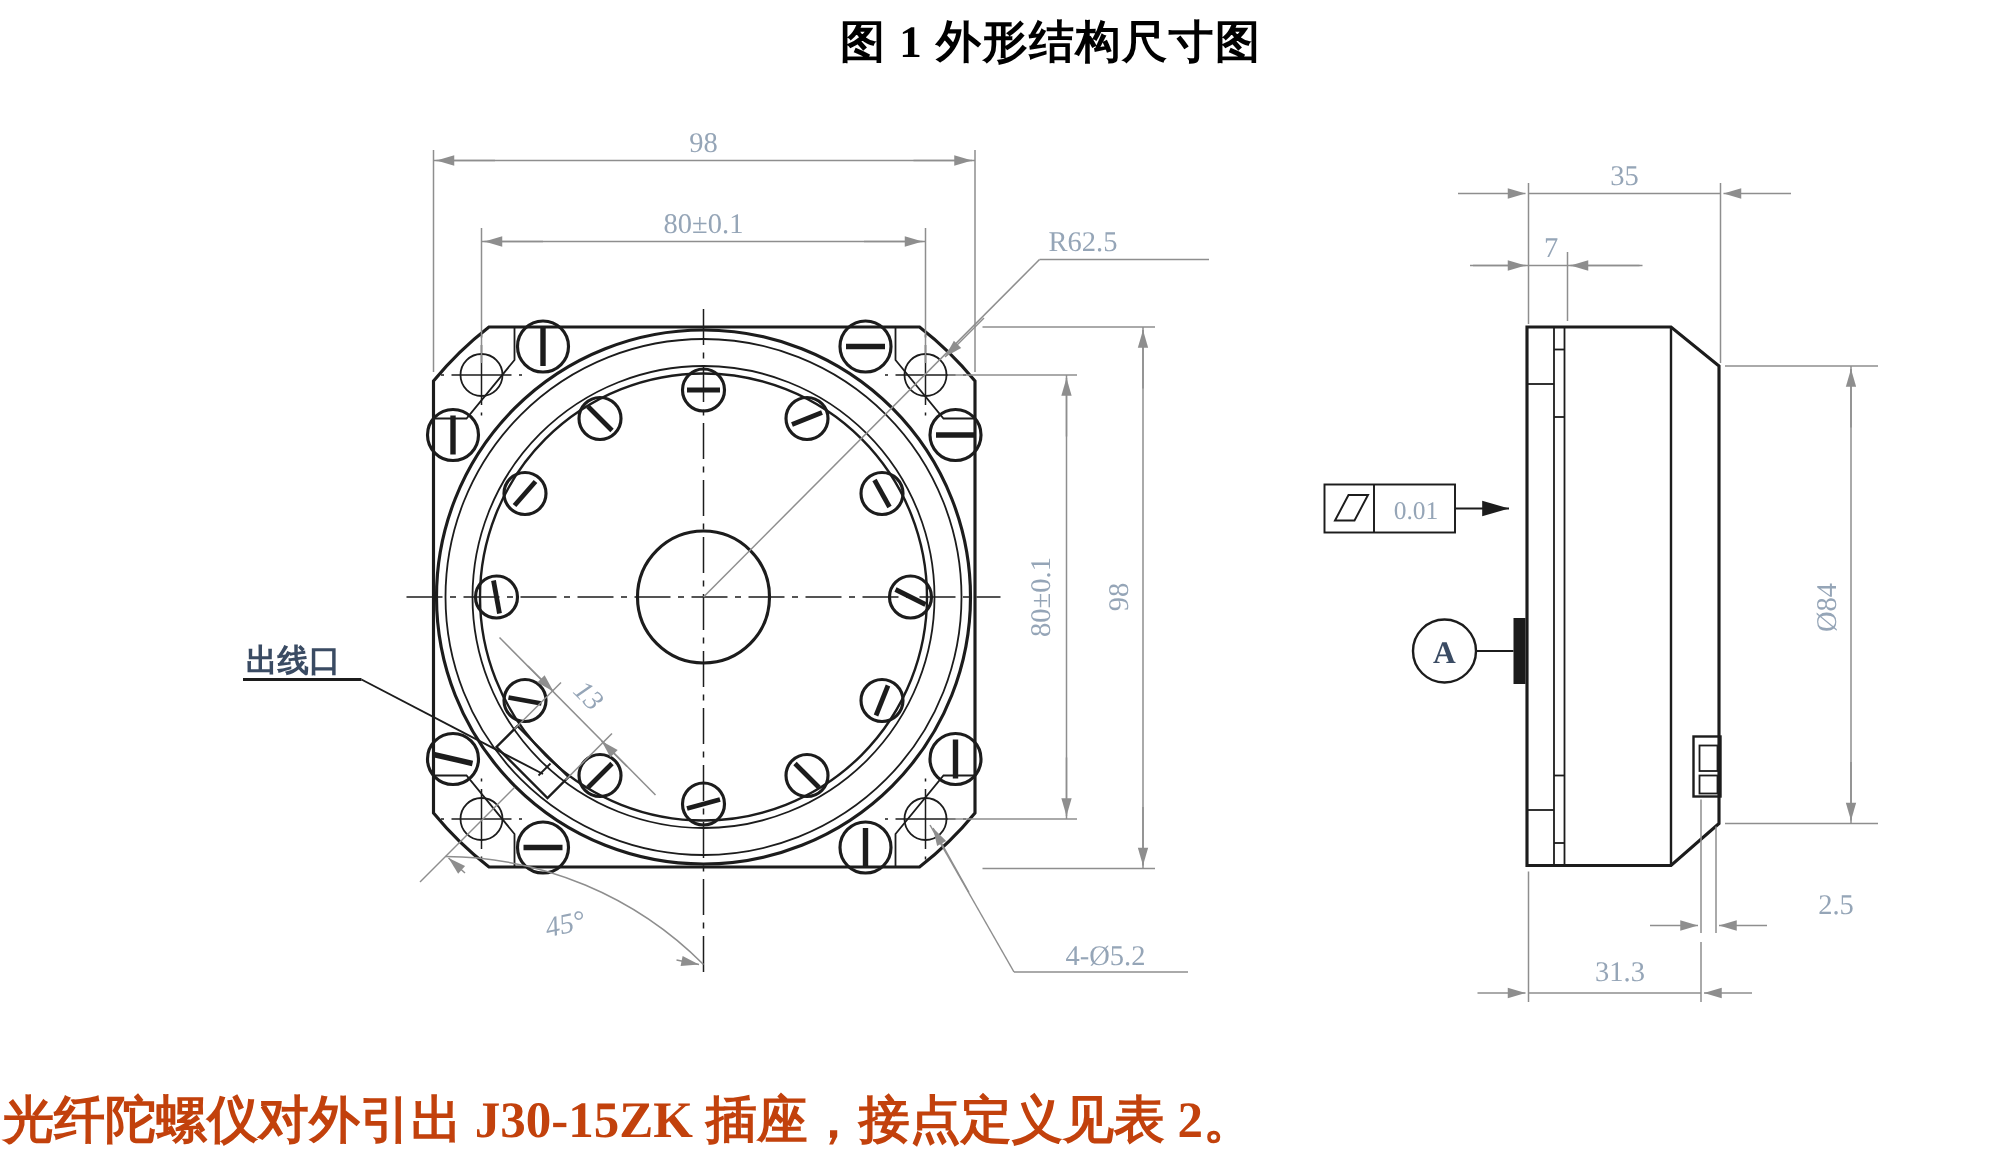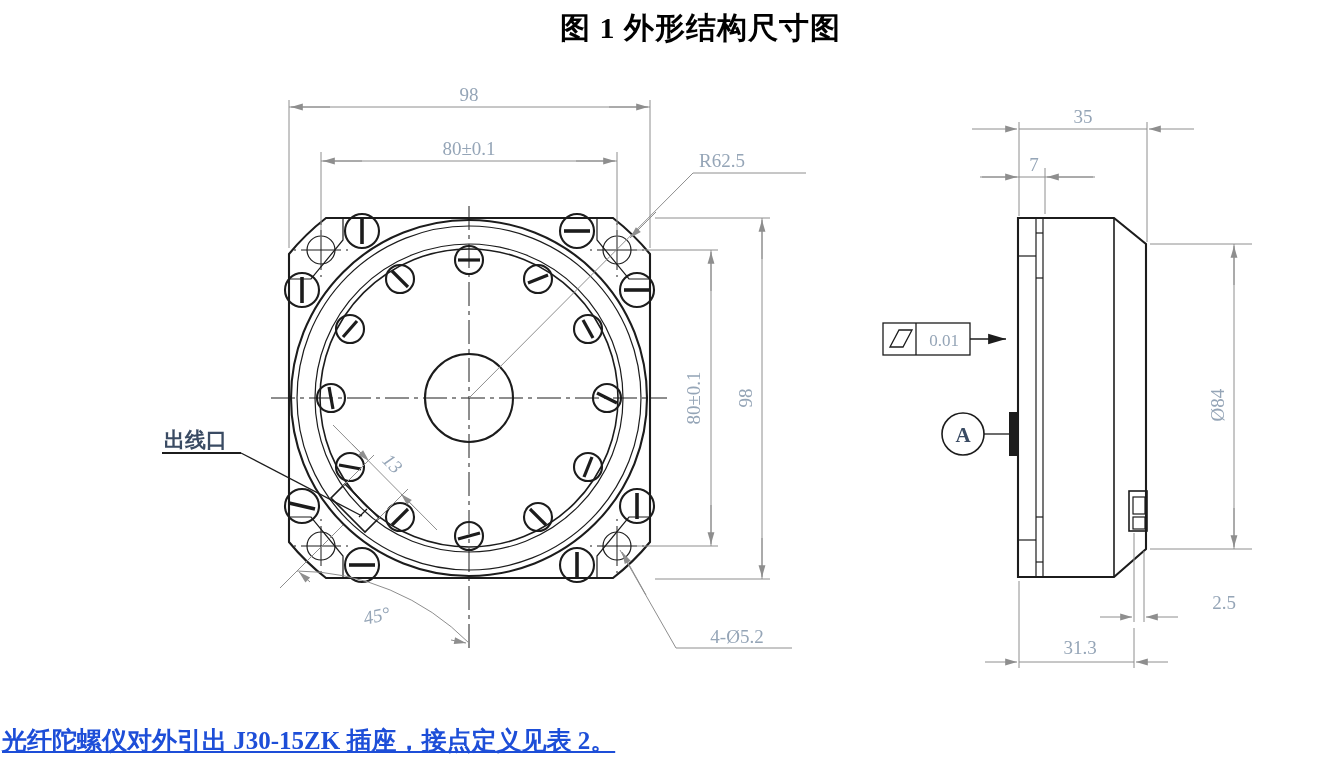--- a/index.html
+++ b/index.html
@@ -3,21 +3,21 @@
 <meta charset="utf-8">
 <style>
   :root{
     --line:#1c1c1c; --dimln:#8e8e8e; --dimtx:#95a5b7; --label:#3a4b63; --bg:#ffffff;
   }
   html,body{margin:0;padding:0;background:var(--bg);}
   .stage{position:relative;width:1329px;height:774px;background:var(--bg);overflow:hidden;
          font-family:"Liberation Serif","DejaVu Serif",serif;}
   .title{position:absolute;left:0;top:8px;width:1329px;text-align:center;
          font-size:30px;font-weight:bold;color:#000;letter-spacing:1px;margin-left:36px;}
-  .note{position:absolute;left:2px;top:724px;font-size:25px;font-weight:bold;color:#1d4ed8;text-decoration:underline;}
+  .note{position:absolute;left:2px;top:724px;font-size:34px;font-weight:bold;color:#c2410c;}
   svg{position:absolute;left:0;top:0;}
   .k{stroke:var(--line);fill:none;stroke-width:1.2px;}
   .k2{stroke-width:2.1px;}
   .k16{stroke-width:1.6px;}
   .cl{stroke:var(--line);fill:none;stroke-width:1px;stroke-dasharray:24 5 4 5;}
   .ch{stroke:var(--line);fill:none;stroke-width:1px;stroke-dasharray:2 5 40 5 2;}
   .slot{stroke:var(--line);stroke-width:3.2px;}
   .slot2{stroke:var(--line);stroke-width:3.6px;}
   .dim{stroke:var(--dimln);fill:none;stroke-width:1px;}
   .dt{fill:var(--dimtx);font-size:19px;}

